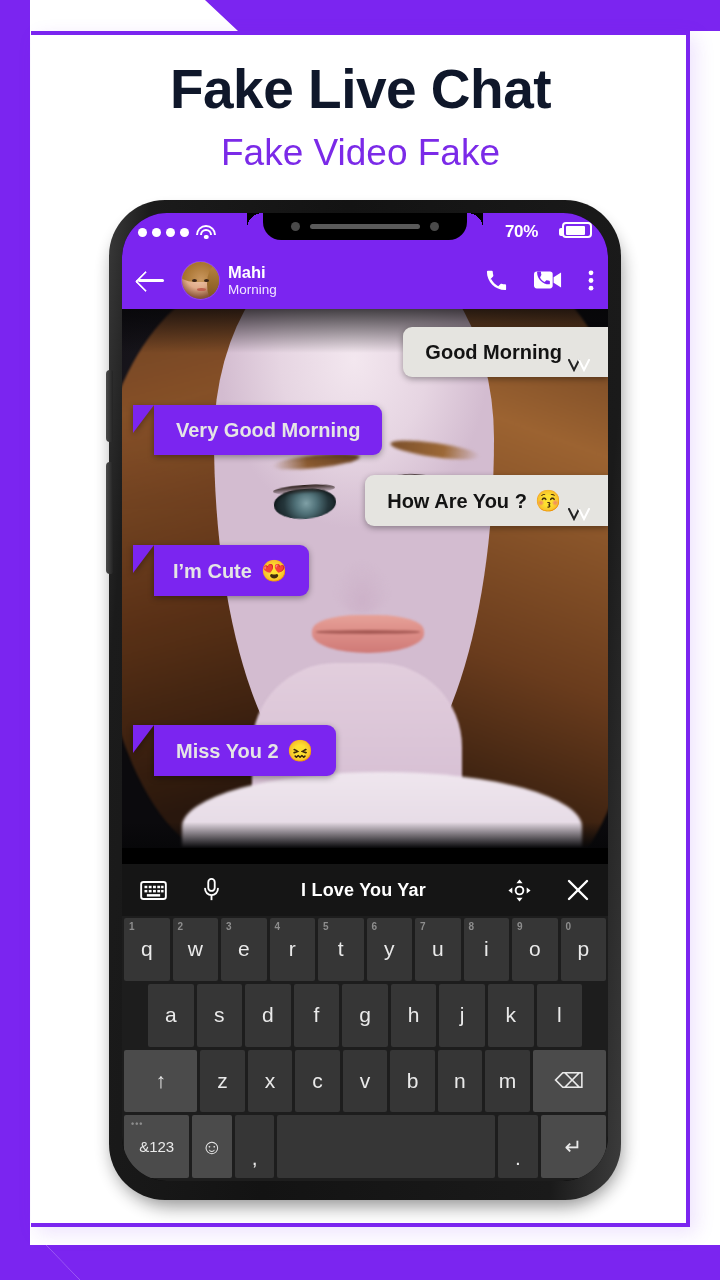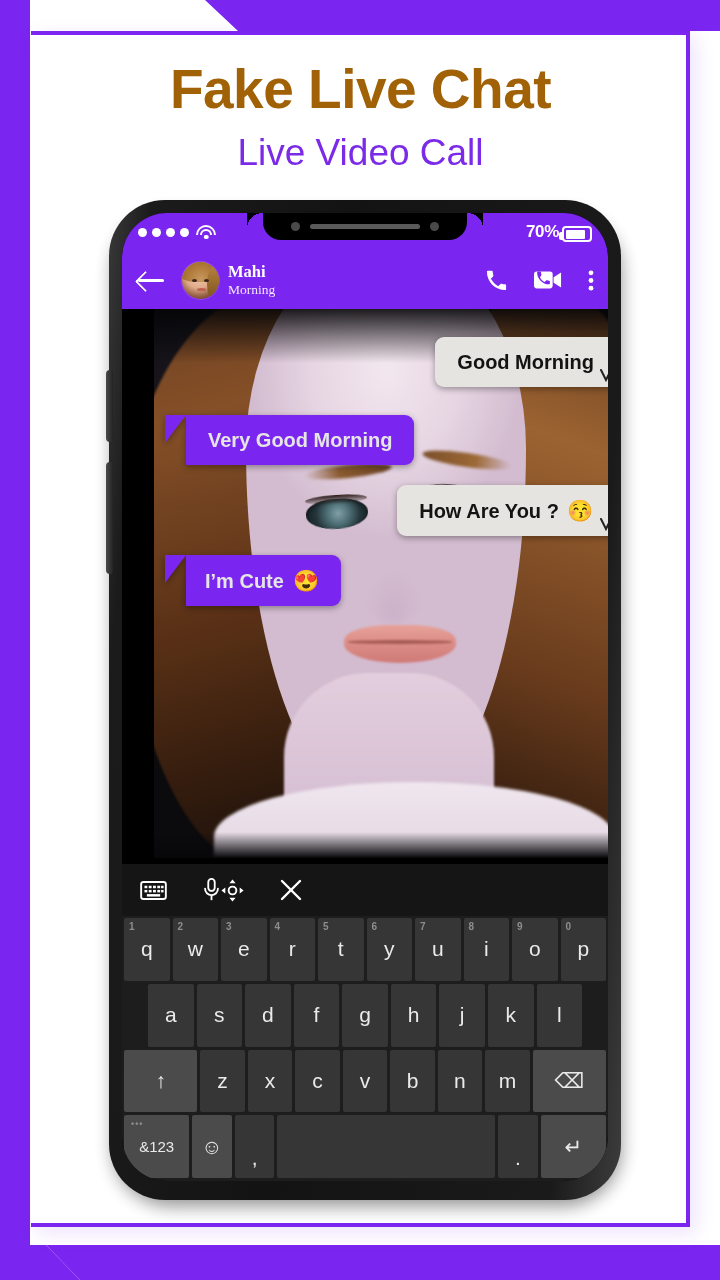--- a/index.html
+++ b/index.html
@@ -54,21 +54,21 @@
 
   
   .title-wrap {
     position: absolute; left: 31px; top: 55px;
     width: 659px; text-align: center;
     z-index: 5;
   }
   .title-main {
     font-size: 55px;
     font-weight: bold;
-    color: #a16207;
+    color: #0f172a;
     letter-spacing: -0.5px;
     line-height: 68px;
     white-space: nowrap;
   }
   .title-sub {
     font-size: 37px;
     font-weight: normal;
     color: #7b2ae8;
     line-height: 52px;
     margin-top: 4px;
@@ -135,21 +135,21 @@
     border: 2.6px solid #fff; border-bottom: none;
     border-radius: 50% 50% 0 0 / 100% 100% 0 0;
     display: block;
   }
   .wifi b:nth-child(1){ width:20px; height:10px; top:0; }
   .wifi b:nth-child(2){ width:12px; height:6px; top:4.5px; }
   .wifi b:nth-child(3){
     width:4.5px; height:4.5px; top:10px; border-radius:50%;
     background:#fff; border:none;
   }
-  .sb-right { display: flex; align-items: flex-end; gap: 3px; }
+  .sb-right { display: flex; align-items: flex-start; gap: 24px; }
   .batt-pct { color:#fff; font-size:17px; font-weight:bold; letter-spacing:-.3px;}
   .batt {
     width: 30px; height: 16px;
     border: 2.3px solid #fff; border-radius: 4px;
     position: relative; display:flex; align-items:center;
   }
   .batt:before {
     content:''; position:absolute; left:-5.5px; top:4px;
     width: 4px; height: 8px; background: #fff;
     border-radius: 2px 0 0 2px;
@@ -216,34 +216,33 @@
   .avatar .eye {
     position:absolute; width:5px; height:3px; background:#3a2418; border-radius:50%;
     top:17px;
   }
   .avatar .eye.l { left:10px; }
   .avatar .eye.r { left:22px; }
   .avatar .lip {
     position:absolute; left:15px; top:26px; width:9px;height:3.5px;
     background:#c0614f; border-radius:50%;
   }
-  .peer-meta { margin-left: 9px; line-height:1.12;font-family:Liberation Serif, serif; }
+  .peer-meta { margin-left: 9px; line-height:1.12; }
   .peer-name { color:#fff; font-size:16.5px; font-weight:bold; }
   .peer-status { color:#f0e6ff; font-size:13.5px; }
   .hdr-actions { margin-left:auto; display:flex; align-items:center; gap: 26px; }
   .ic { cursor:pointer; }
   .ic svg { display:block; }
 
   
   .chat-body {
-    position: absolute; top: 90px; left: 0;
+    position: absolute; top: 80px; left: 0;
     width: 486px; height: 555px;
     overflow: hidden;
     background: #0a0a0c;
-    margin-left: 32px;
   }
   .bg-photo { position:absolute; inset:0; }
   .bg-photo .backdrop {
     position:absolute; inset:0;
     background:
       radial-gradient(ellipse 60% 45% at 15% 18%, #1d1a22 0%, #0b0a0d 70%),
       radial-gradient(ellipse 50% 55% at 92% 75%, #221a1c 0%, #0a090b 70%),
       linear-gradient(160deg,#111015 0%, #08080a 100%);
   }
   .bg-photo .hairmass {
@@ -430,21 +429,21 @@
 
   <div class="band-left"></div>
   <div class="band-top"></div>
   <div class="band-bottom-fill"></div>
   <div class="band-bottom"></div>
 
   <div class="card"></div>
 
   <div class="title-wrap">
     <div class="title-main">Fake Live Chat</div>
-    <div class="title-sub">Live Video Call</div>
+    <div class="title-sub">Fake Video Fake</div>
   </div>
 
   <div class="phone">
     <div class="phone-shadow"></div>
     <div class="phone-body">
       <div class="side-btn b1"></div>
       <div class="side-btn b2"></div>
 
       <div class="phone-screen">
 
@@ -556,20 +555,24 @@
                   </svg>
               </span>
             </div>
 
             <div class="bubble out" style="top:252px;padding-left:19px;">
               <span class="txt">I’m Cute</span>
               <span class="emo">😍</span>
             </div>
 
 
+            <div class="bubble out" style="top:432px;">
+              <span class="txt">Miss You 2</span>
+              <span class="emo">😖</span>
+            </div>
 
           </div>
         </div>
 
         <div class="keyboard">
           <div class="kb-toolbar">
             <span class="tool" style="margin-right:36px">
               <svg width="27" height="19" viewBox="0 0 28 20">
                 <rect x="1" y="1" width="26" height="18" rx="2.5" fill="none" stroke="#fff" stroke-width="2"></rect>
                 <rect x="4.5" y="5" width="3" height="2.6" fill="#fff"></rect>
@@ -585,20 +588,21 @@
                 <rect x="7" y="13.8" width="14" height="2.6" fill="#fff"></rect>
               </svg>
             </span>
             <span class="tool">
               <svg width="17" height="24" viewBox="0 0 18 26">
                 <rect x="5.5" y="1" width="7" height="13" rx="3.5" fill="none" stroke="#fff" stroke-width="2"></rect>
                 <path d="M2 11.5c0 4 3.1 7 7 7s7-3 7-7" fill="none" stroke="#fff" stroke-width="2" stroke-linecap="round"></path>
                 <line x1="9" y1="18.5" x2="9" y2="24" stroke="#fff" stroke-width="2"></line>
               </svg>
             </span>
+            <span class="kb-suggestion">I Love You Yar</span>
             <span class="tool" style="margin-right:34px">
               <svg width="25" height="25" viewBox="0 0 26 26">
                 <circle cx="13" cy="13" r="4" fill="none" stroke="#fff" stroke-width="2"></circle>
                 <path d="M13 1.5l3.2 4h-6.4z" fill="#fff"></path>
                 <path d="M13 24.5l-3.2-4h6.4z" fill="#fff"></path>
                 <path d="M1.5 13l4-3.2v6.4z" fill="#fff"></path>
                 <path d="M24.5 13l-4 3.2v-6.4z" fill="#fff"></path>
               </svg>
             </span>
             <span class="tool">

